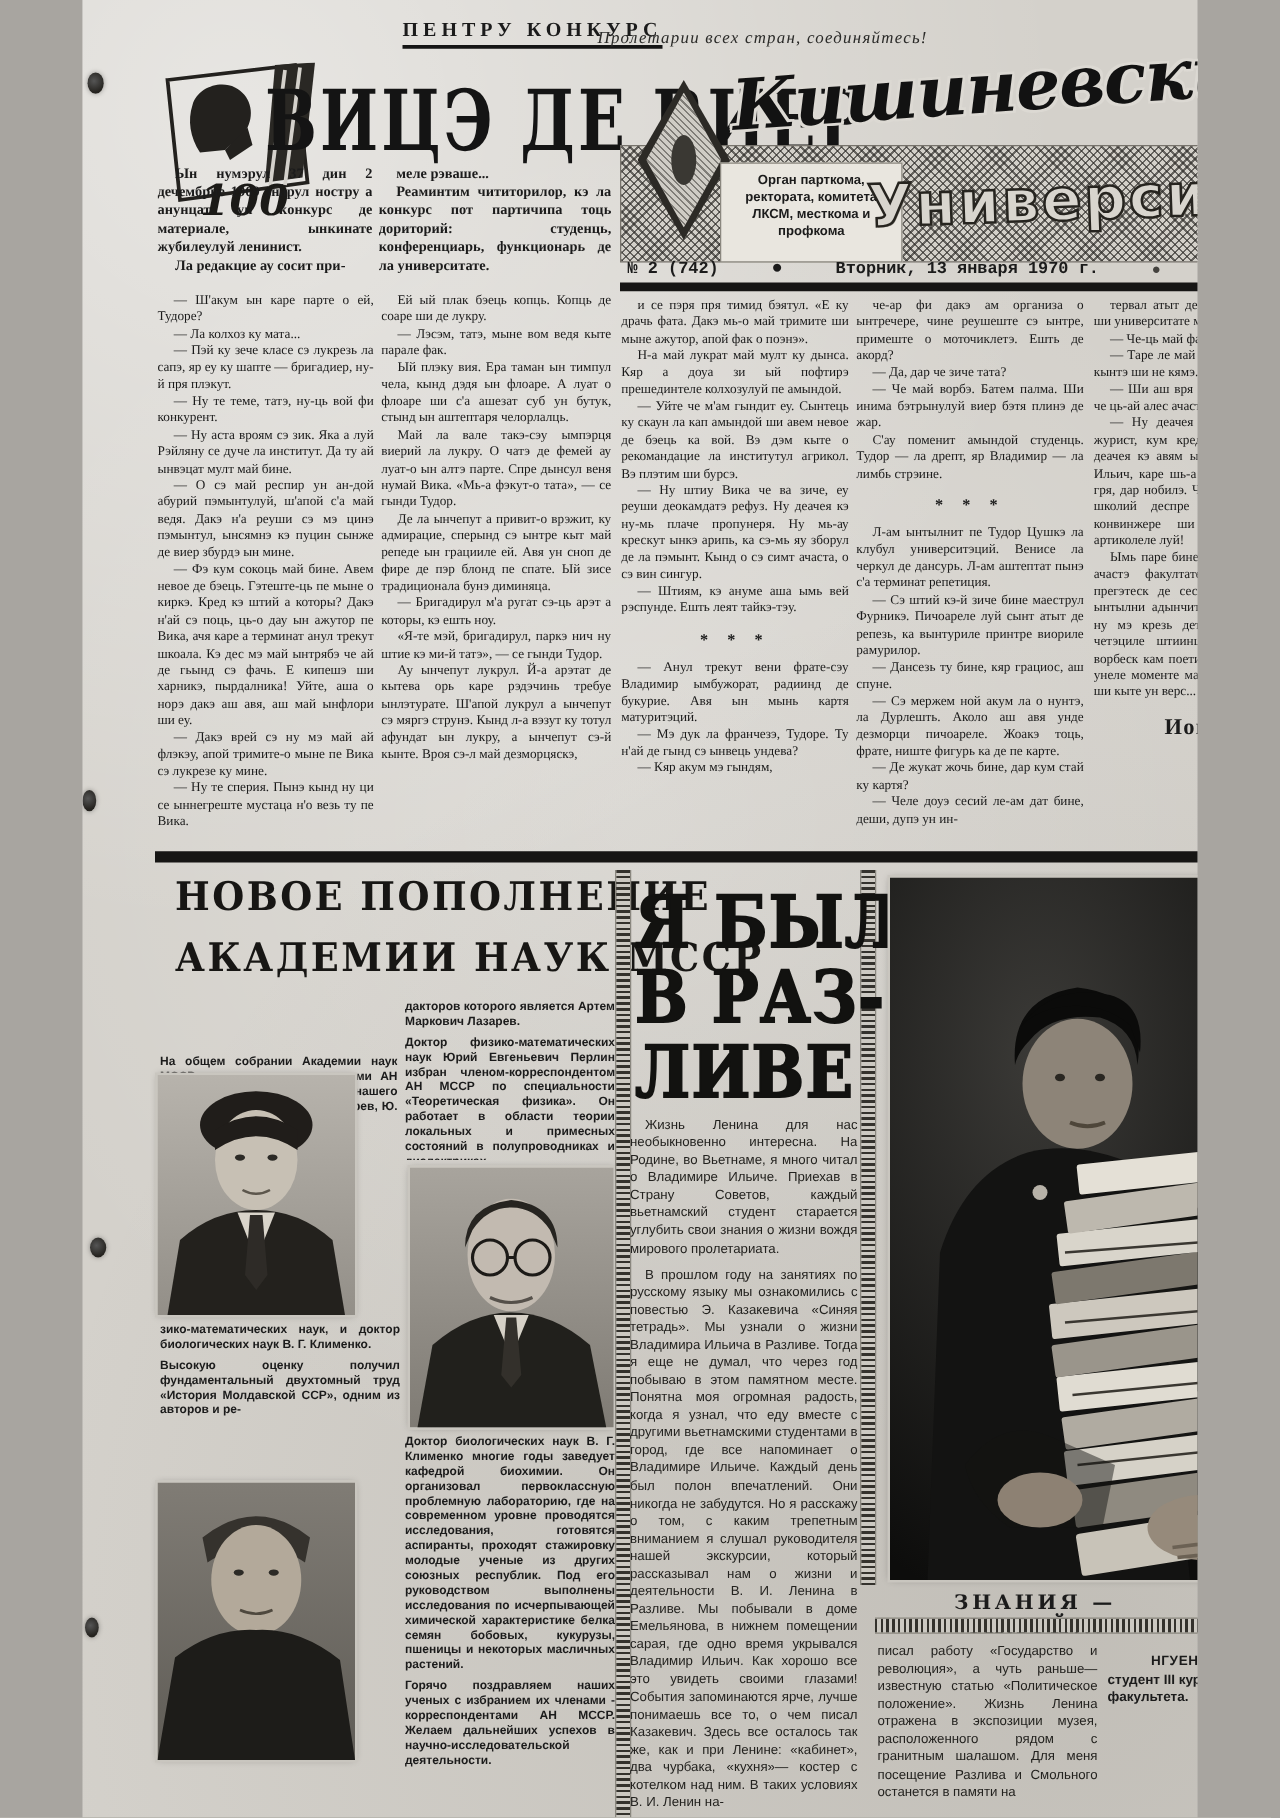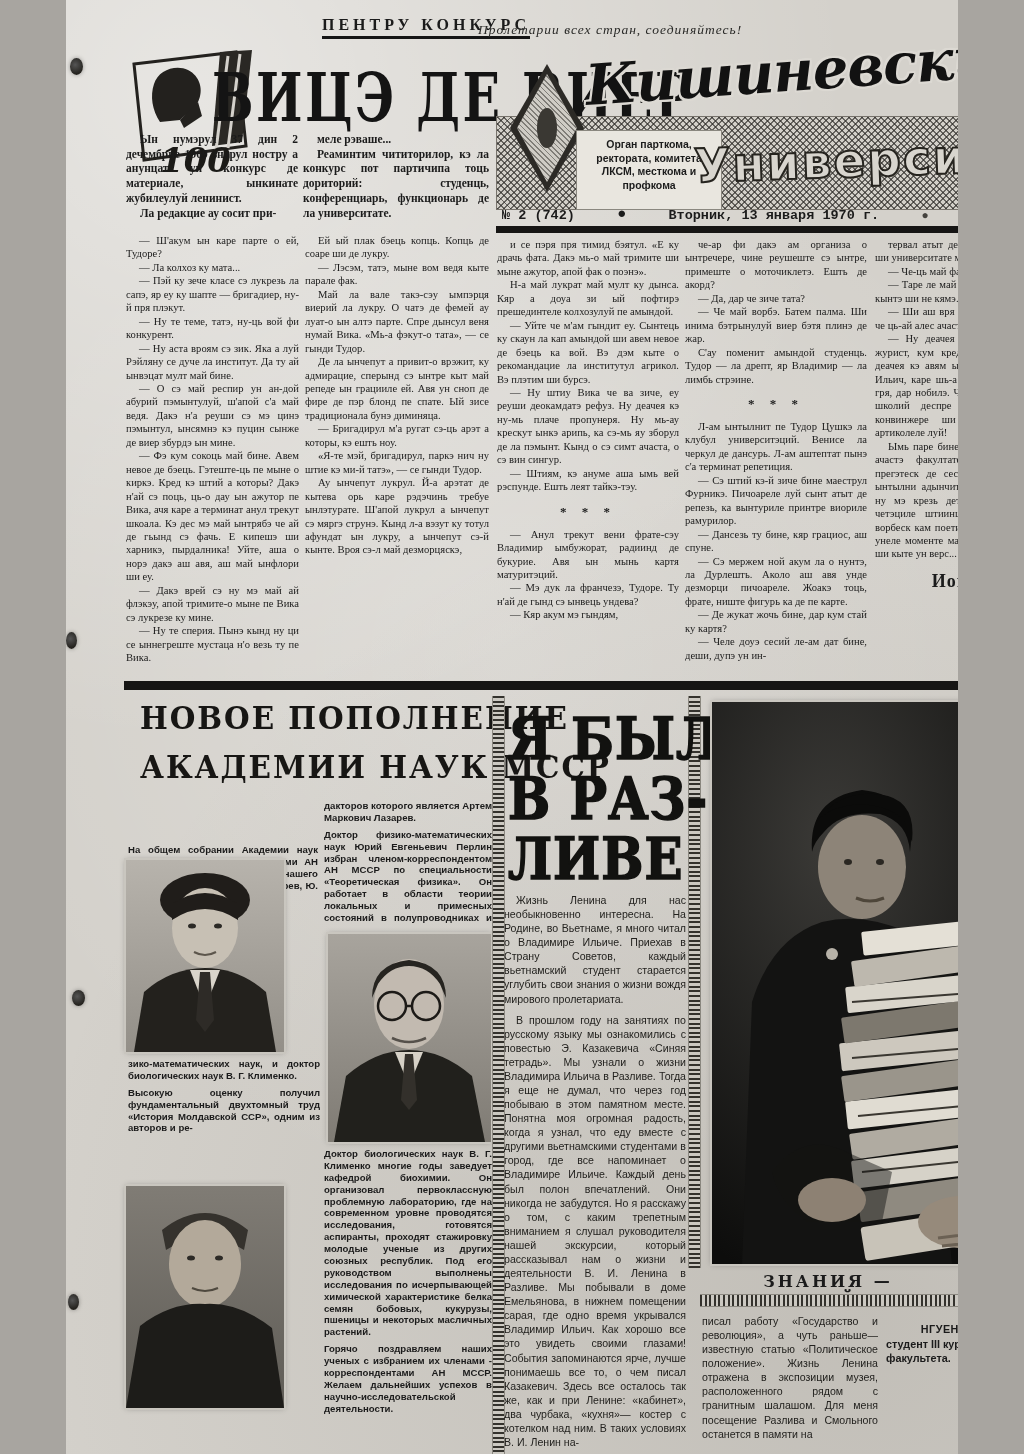--- a/index.html
+++ b/index.html
@@ -158,20 +158,21 @@
       <p>— Ну те теме, татэ, ну-ць вой фи конкурент.</p>
       <p>— Ну аста вроям сэ зик. Яка а луй Рэйляну се дуче ла институт. Да ту ай ынвэцат мулт май бине.</p>
       <p>— О сэ май респир ун ан-дой абурий пэмынтулуй, ш'апой с'а май ведя. Дакэ н'а реуши сэ мэ цинэ пэмынтул, ынсямнэ кэ пуцин сынже де виер збурдэ ын мине.</p>
       <p>— Фэ кум сокоць май бине. Авем невое де бэець. Гэтеште-ць пе мыне о киркэ. Кред кэ штий а которы? Дакэ н'ай сэ поць, ць-о дау ын ажутор пе Вика, ачя каре а терминат анул трекут шкоала. Кэ дес мэ май ынтрябэ че ай де гьынд сэ фачь. Е кипешэ ши харникэ, пырдалника! Уйте, аша о норэ дакэ аш авя, аш май ынфлори ши еу.</p>
       <p>— Дакэ врей сэ ну мэ май ай флэкэу, апой тримите-о мыне пе Вика сэ лукрезе ку мине.</p>
       <p>— Ну те сперия. Пынэ кынд ну ци се ыннегреште мустаца н'о везь ту пе Вика.</p>
     </div>
   <div class="abs art1" style="left:239px;top:234px;width:184px;height:444px;overflow:hidden;">
       <p>Ей ый плак бэець копць. Копць де соаре ши де лукру.</p>
       <p>— Лэсэм, татэ, мыне вом ведя кыте парале фак.</p>
+      <p>Ый плэку вия. Ера таман ын тимпул чела, кынд дэдя ын флоаре. А луат о флоаре ши с'а ашезат суб ун бутук, стынд ын аштептаря челорлалць.</p>
       <p>Май ла вале такэ-сэу ымпэрця виерий ла лукру. О чатэ де фемей ау луат-о ын алтэ парте. Спре дынсул веня нумай Вика. «Мь-а фэкут-о тата», — се гынди Тудор.</p>
       <p>Де ла ынчепут а привит-о врэжит, ку адмирацие, сперынд сэ ынтре кыт май репеде ын грацииле ей. Авя ун сноп де фире де пэр блонд пе спате. Ый зисе традиционала бунэ диминяца.</p>
       <p>— Бригадирул м'а ругат сэ-ць арэт а которы, кэ ешть ноу.</p>
       <p>«Я-те мэй, бригадирул, паркэ нич ну штие кэ ми-й татэ», — се гынди Тудор.</p>
       <p>Ау ынчепут лукрул. Й-а арэтат де кытева орь каре рэдэчинь требуе ынлэтурате. Ш'апой лукрул а ынчепут сэ мяргэ струнэ. Кынд л-а вэзут ку тотул афундат ын лукру, а ынчепут сэ-й кынте. Вроя сэ-л май дезморцяскэ,</p>
     </div>
 
   <div class="abs art1" style="left:431px;top:238px;width:182px;height:440px;overflow:hidden;">
     <div>
         <p>и се пэря пря тимид бэятул. «Е ку драчь фата. Дакэ мь-о май тримите ши мыне ажутор, апой фак о поэнэ».</p>

